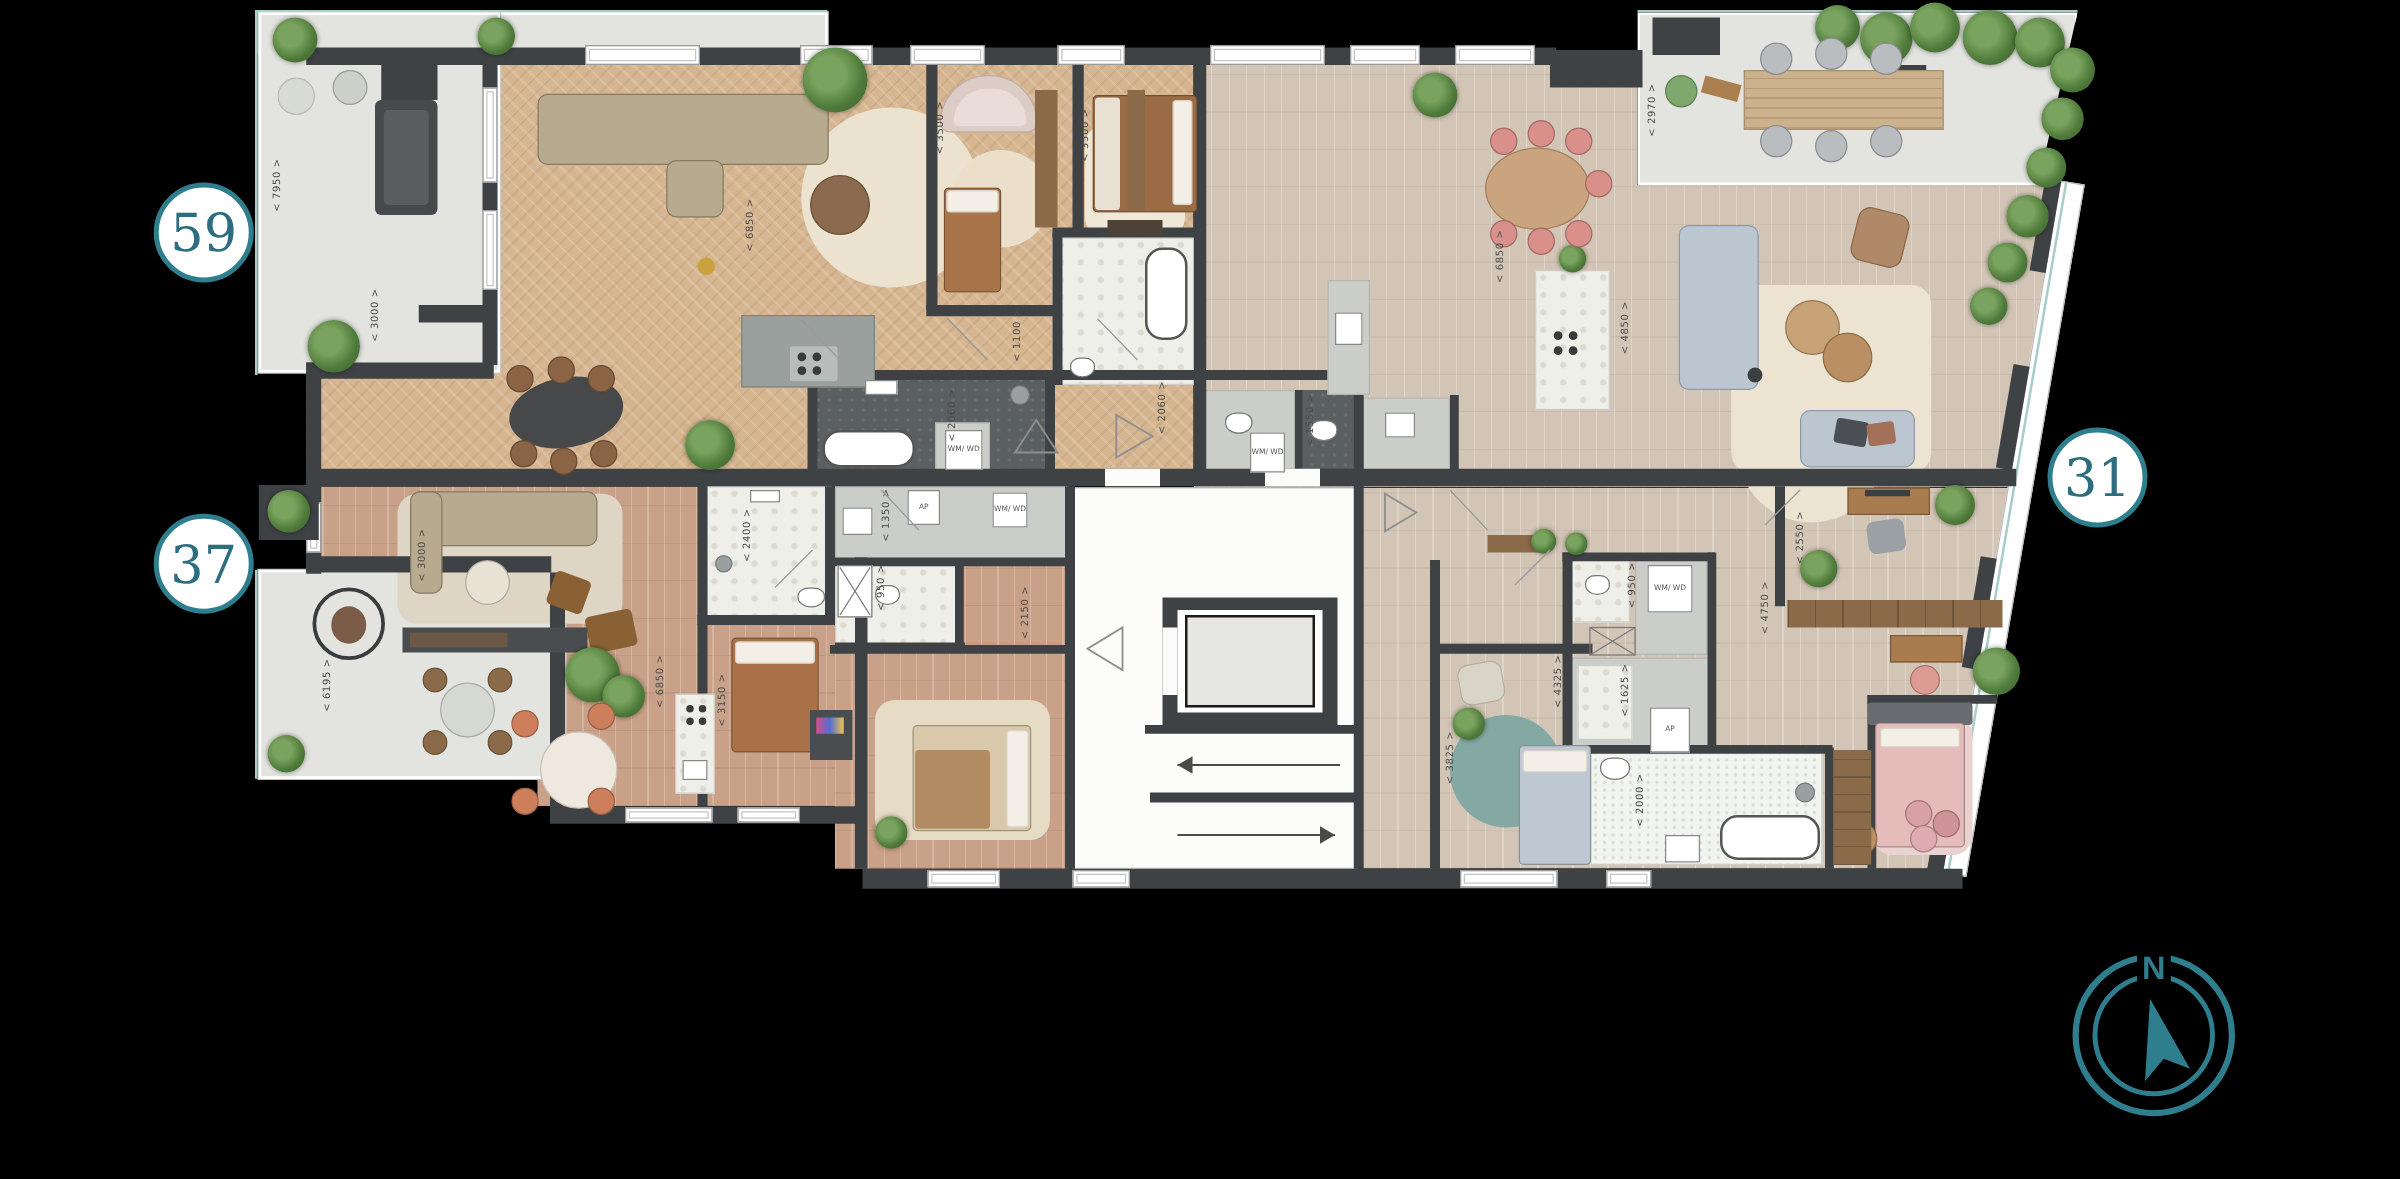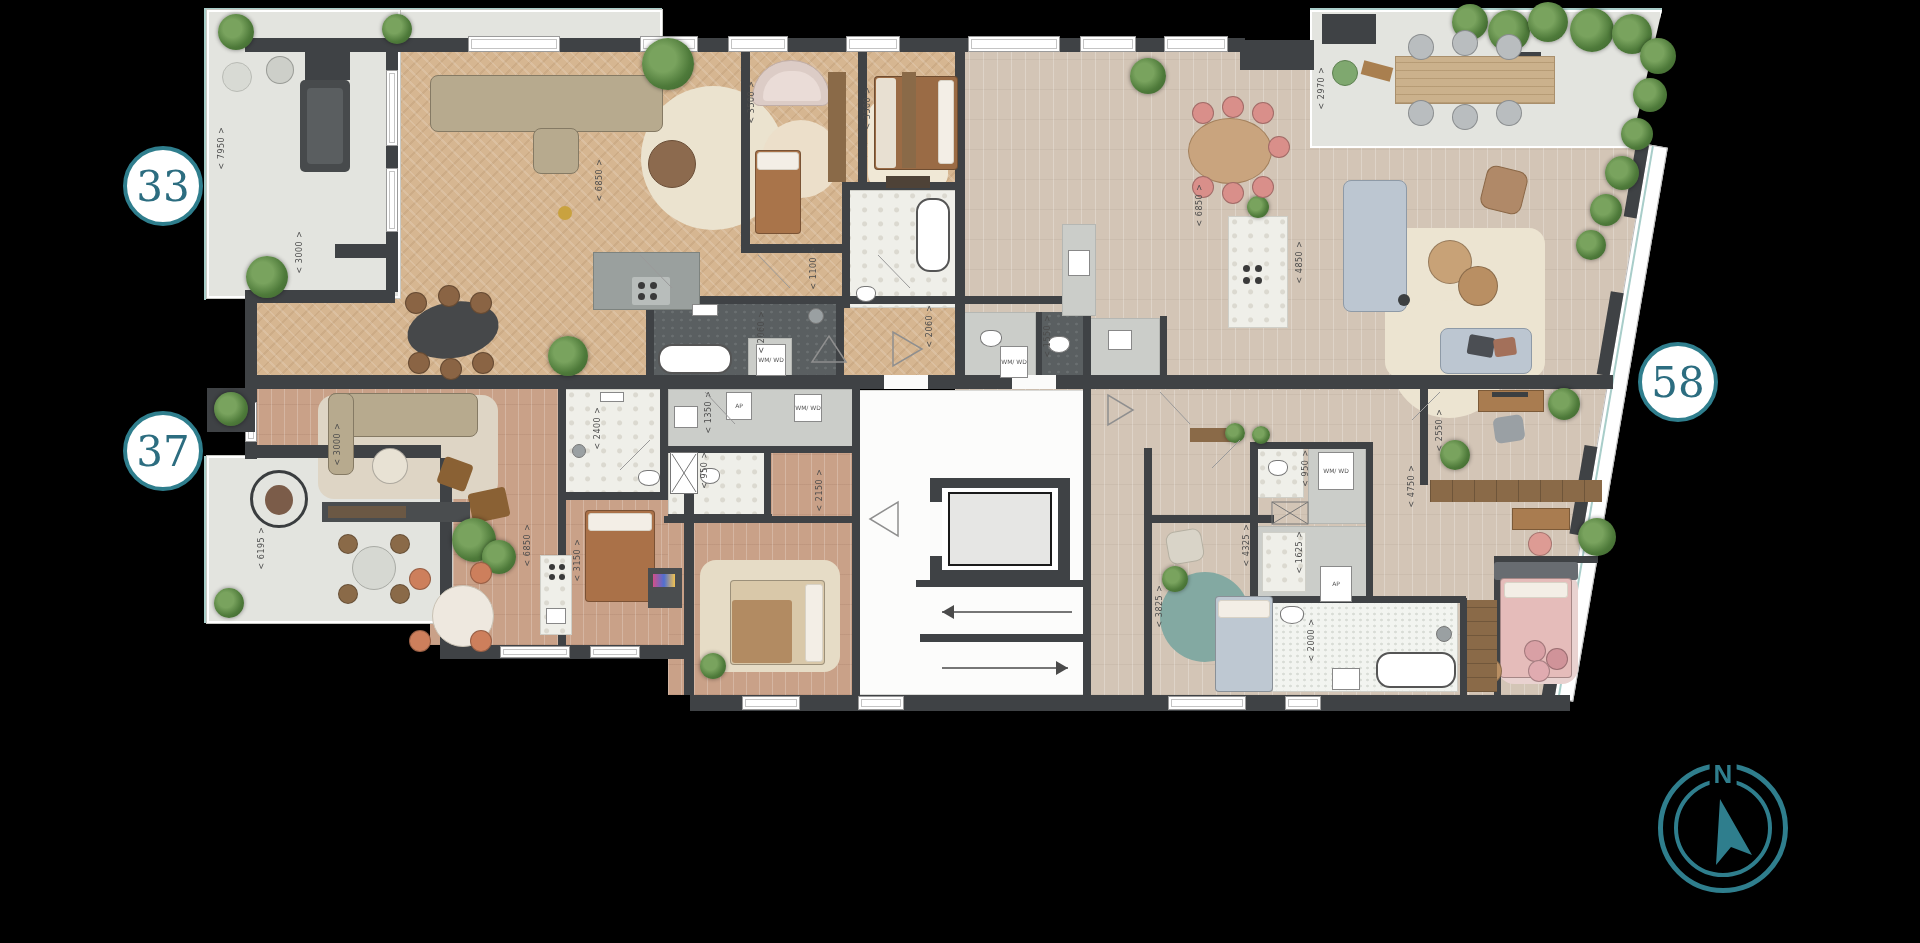--- a/index.html
+++ b/index.html
@@ -439,27 +439,27 @@
     <line x1="758" y1="255" x2="790" y2="288" stroke="#9a9a9a" stroke-width="1"></line>
     <line x1="878" y1="255" x2="910" y2="288" stroke="#9a9a9a" stroke-width="1"></line>
     <line x1="705" y1="392" x2="735" y2="424" stroke="#9a9a9a" stroke-width="1"></line>
     <line x1="620" y1="470" x2="650" y2="440" stroke="#9a9a9a" stroke-width="1"></line>
     <line x1="1160" y1="392" x2="1190" y2="424" stroke="#9a9a9a" stroke-width="1"></line>
     <line x1="1240" y1="440" x2="1212" y2="468" stroke="#9a9a9a" stroke-width="1"></line>
     <line x1="1440" y1="392" x2="1412" y2="420" stroke="#9a9a9a" stroke-width="1"></line>
   </svg>
 
   <div class="badge" style="left:163px;top:186px;">
-    <span>33</span>
+    <span>59</span>
   </div>
   <div class="badge" style="left:163px;top:451px;">
     <span>37</span>
   </div>
   <div class="badge" style="left:1678px;top:382px;">
-    <span>58</span>
+    <span>31</span>
   </div>
 
   <div class="abs" style="left:1658px;top:763px;width:130px;height:130px;">
     <div class="ring" style="left:0;top:0;width:130px;height:130px;border-width:5px;"></div>
     <div class="ring" style="left:16px;top:16px;width:98px;height:98px;"></div>
     <span style="position:absolute;left:50%;top:-4px;transform:translateX(-50%);background:#000;padding:0 4px;
                  font-family:'Liberation Sans',sans-serif;font-weight:bold;font-size:26px;color:#2f7e8d;">N</span>
     <svg width="130" height="130" style="position:absolute;left:0;top:0;">
       <polygon points="62,36 94,92 73,84 58,102" fill="#2f7e8d"></polygon>
     </svg>

